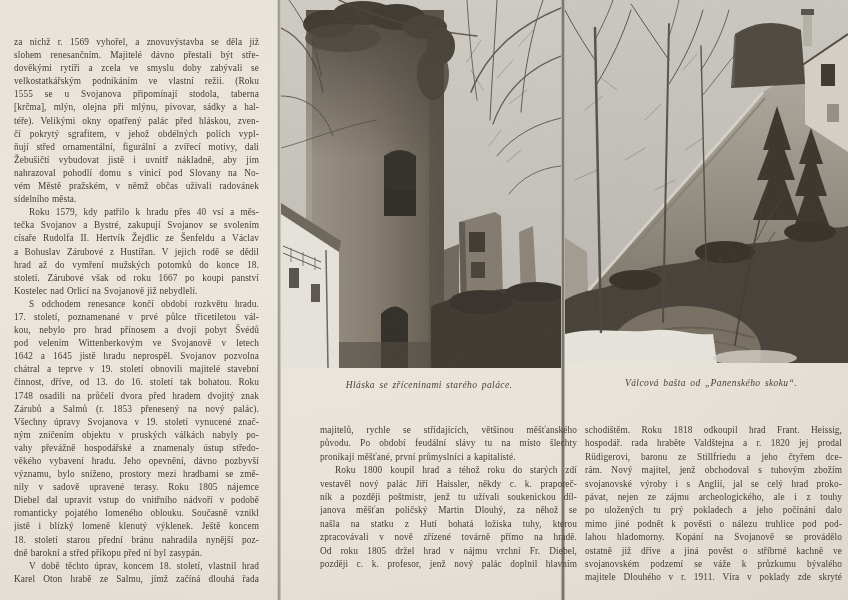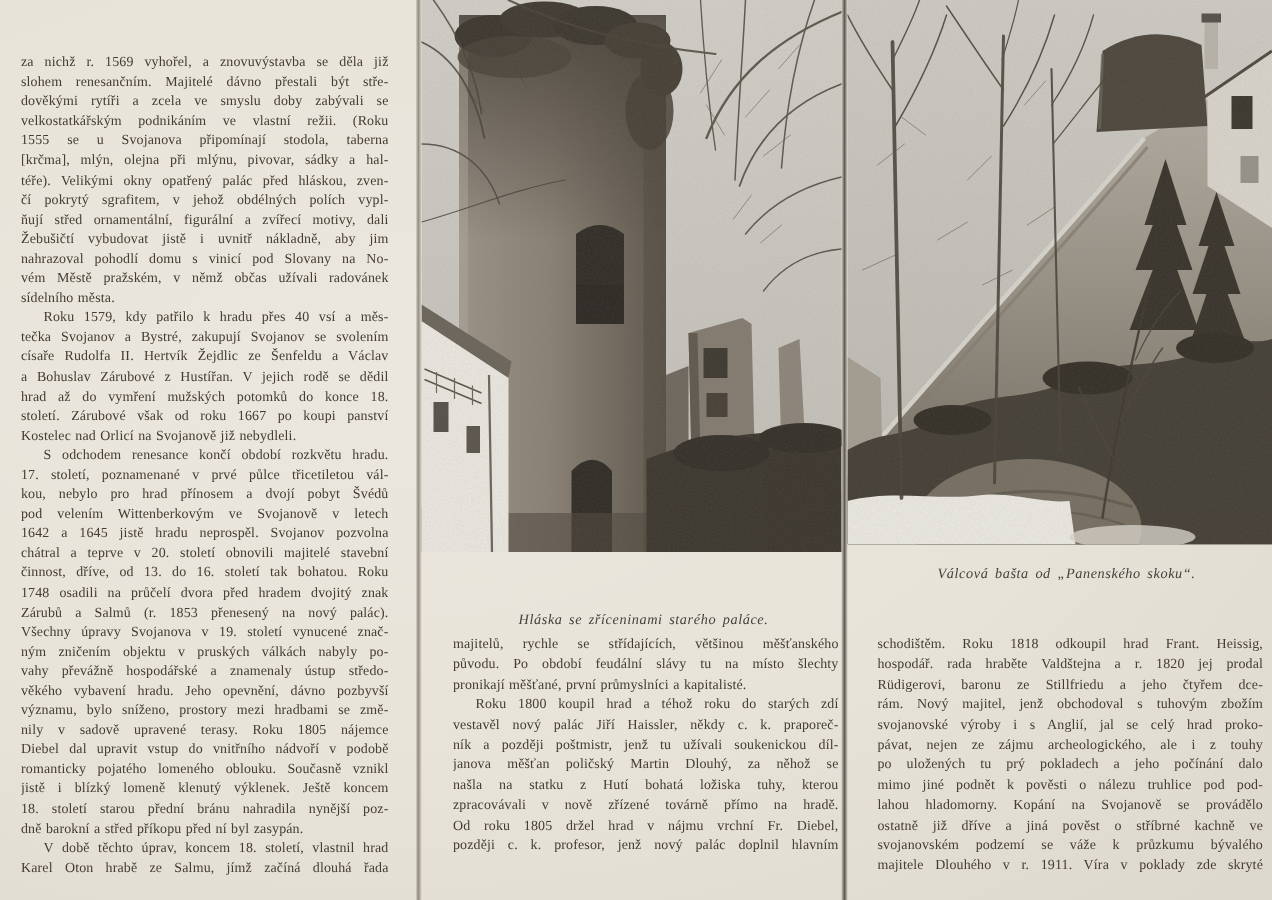--- a/index.html
+++ b/index.html
@@ -10,28 +10,28 @@
     font-family:"Liberation Serif","DejaVu Serif",serif;
   }
   .fold{position:absolute;top:0;height:600px;}
   .fold-a{left:277px;width:4px;
     background:linear-gradient(to right, rgba(90,80,66,0) 0%, rgba(74,66,54,.55) 45%, rgba(74,66,54,.10) 100%);}
   .fold-b{left:561px;width:4px;
     background:linear-gradient(to right, rgba(50,44,36,.15) 0%, rgba(40,35,28,.7) 50%, rgba(40,35,28,.12) 100%);}
   .col{position:absolute;color:#423c31;overflow:hidden;
     font-size:9.3px;letter-spacing:.1px;word-spacing:.5px;}
   .left-col{left:14px;top:36px;width:245px;height:554px;line-height:13.1px;}
-  .mid-col{left:302px;top:424px;width:257px;height:164px;line-height:13.4px;}
+  .mid-col{left:320px;top:424px;width:257px;height:164px;line-height:13.4px;}
   .right-col{left:585px;top:424px;width:257px;height:164px;line-height:13.4px;}
   .tl{white-space:nowrap;text-align:justify;}
   .tl.just{text-align-last:justify;}
   .tl.ind{text-indent:15px;}
   .caption{position:absolute;font-style:italic;font-size:9.5px;color:#46413a;
     text-align:center;letter-spacing:.4px;word-spacing:1.6px;}
-  .cap-mid{left:296px;top:380px;width:266px;margin-top:29px;}
+  .cap-mid{left:296px;top:380px;width:266px;}
   .cap-right{left:578px;top:378px;width:266px;}
   .photo{position:absolute;display:block;}
   .photo-mid{left:281px;top:0;}
   .photo-right{left:565px;top:0;}
 </style>
 </head>
 <body>
 
 <div class="page">
 
@@ -256,21 +256,21 @@
       <div class="tl just">císaře Rudolfa II. Hertvík Žejdlic ze Šenfeldu a Václav</div>
       <div class="tl just">a Bohuslav Zárubové z Hustířan. V jejich rodě se dědil</div>
       <div class="tl just">hrad až do vymření mužských potomků do konce 18.</div>
       <div class="tl just">století. Zárubové však od roku 1667 po koupi panství</div>
       <div class="tl">Kostelec nad Orlicí na Svojanově již nebydleli.</div>
       <div class="tl ind just">S odchodem renesance končí období rozkvětu hradu.</div>
       <div class="tl just">17. století, poznamenané v prvé půlce třicetiletou vál-</div>
       <div class="tl just">kou, nebylo pro hrad přínosem a dvojí pobyt Švédů</div>
       <div class="tl just">pod velením Wittenberkovým ve Svojanově v letech</div>
       <div class="tl just">1642 a 1645 jistě hradu neprospěl. Svojanov pozvolna</div>
-      <div class="tl just">chátral a teprve v 20. století obnovili majitelé stavební</div>
+      <div class="tl just">chátral a teprve v 19. století obnovili majitelé stavební</div>
       <div class="tl just">činnost, dříve, od 13. do 16. století tak bohatou. Roku</div>
       <div class="tl just">1748 osadili na průčelí dvora před hradem dvojitý znak</div>
       <div class="tl just">Zárubů a Salmů (r. 1853 přenesený na nový palác).</div>
       <div class="tl just">Všechny úpravy Svojanova v 19. století vynucené znač-</div>
       <div class="tl just">ným zničením objektu v pruských válkách nabyly po-</div>
       <div class="tl just">vahy převážně hospodářské a znamenaly ústup středo-</div>
       <div class="tl just">věkého vybavení hradu. Jeho opevnění, dávno pozbyvší</div>
       <div class="tl just">významu, bylo sníženo, prostory mezi hradbami se změ-</div>
       <div class="tl just">nily v sadově upravené terasy. Roku 1805 nájemce</div>
       <div class="tl just">Diebel dal upravit vstup do vnitřního nádvoří v podobě</div>

